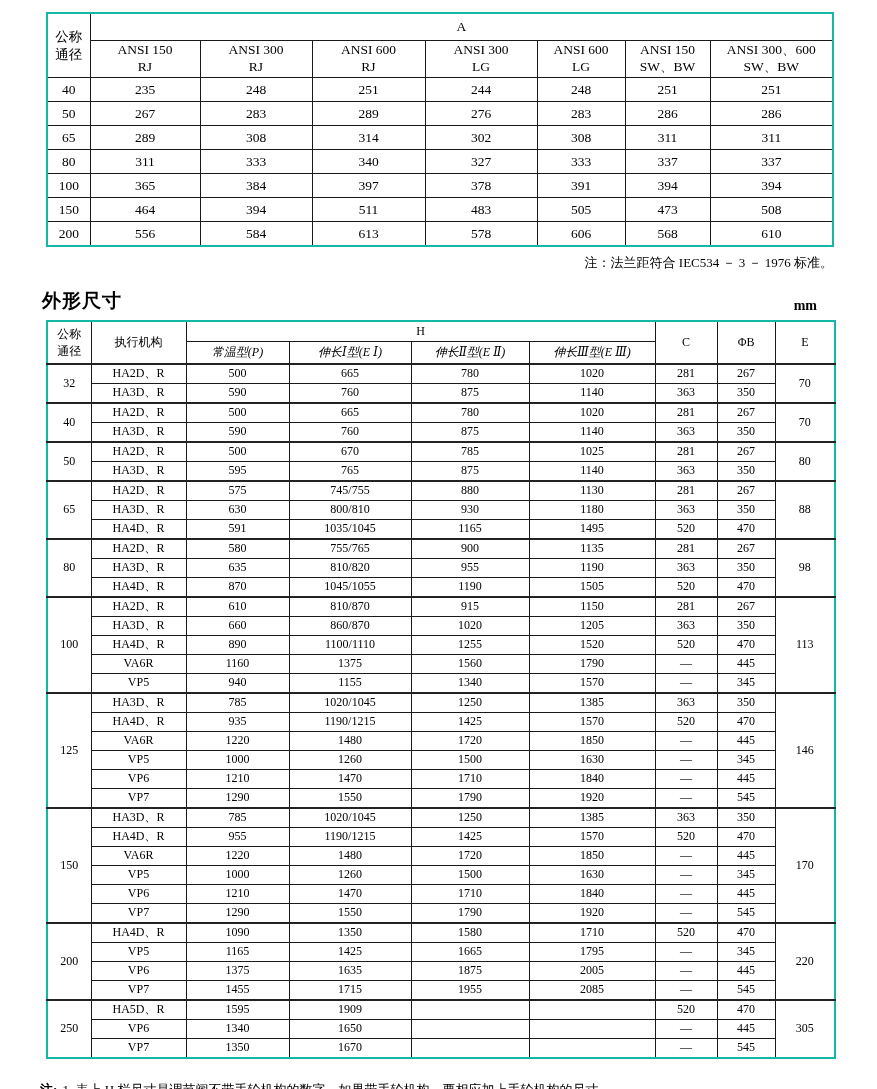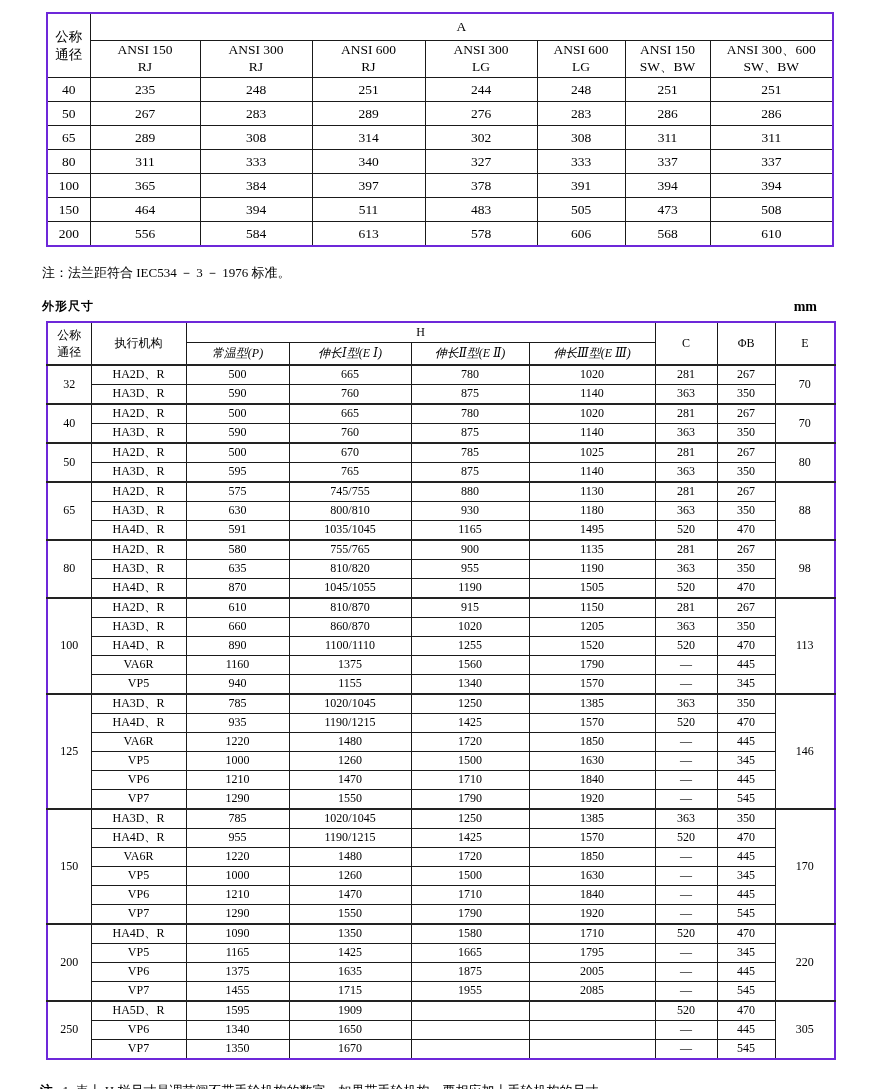--- a/index.html
+++ b/index.html
@@ -3,36 +3,36 @@
 <meta charset="utf-8">
 <style>
   html,body{margin:0;padding:0;background:#fff;}
   body{
     width:877px;height:1089px;
     font-family:"Liberation Serif","DejaVu Serif",serif;
     color:#000;position:relative;overflow:hidden;
   }
   .page{padding:12px 44px 0 46px;}
   table{border-collapse:collapse;table-layout:fixed;background:#fff;}
-  .dim-table{border:2px solid #6d28d9;}
+  .dim-table{border:2px solid #14b8a6;}
   .dim-table th,.dim-table td{
     border:1px solid #1a1a1a;
     text-align:center;vertical-align:middle;
     font-weight:normal;padding:0 2px;
   }
   
   .t1{width:786px;font-size:13.5px;}
   .t1 .hrow1 th{height:26px;}
   .t1 .hrow2 th{height:36px;line-height:1.25;}
   .t1 tbody td,.t1 tbody th{height:23px;}
   
-  .t1-note{font-size:13px;margin:17px 0 0 -4px;}
+  .t1-note{font-size:13px;margin:7px 0 0 -4px;text-align:right;}
   
   .section-row{margin:16px 0 6px -4px;display:flex;justify-content:space-between;align-items:flex-end;}
-  .section-title{font-size:12px;font-weight:bold;letter-spacing:1px;}
+  .section-title{font-size:19px;font-weight:bold;letter-spacing:1px;}
   .unit-label{font-size:14px;font-weight:bold;margin-right:16px;}
   
   .t2{width:788px;font-size:12px;}
   .t2 .hrow1 th{height:19px;}
   .t2 .hrow2 th{height:21px;font-style:italic;}
   .t2 tbody td,.t2 tbody th{height:18px;line-height:1.15;}
   .t2 tr.gstart td,.t2 tr.gstart th{border-top:2px solid #222;}
   
   .footnotes{margin:22px 0 0 -6px;font-size:13px;}
   .fnote{margin-bottom:14px;}

